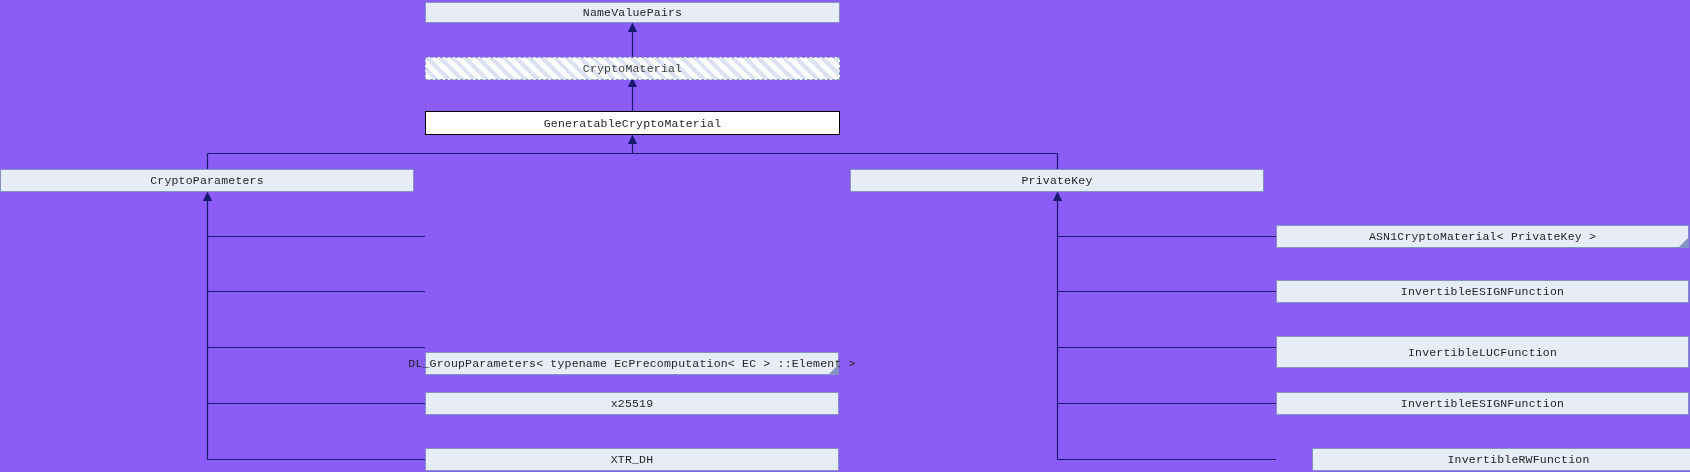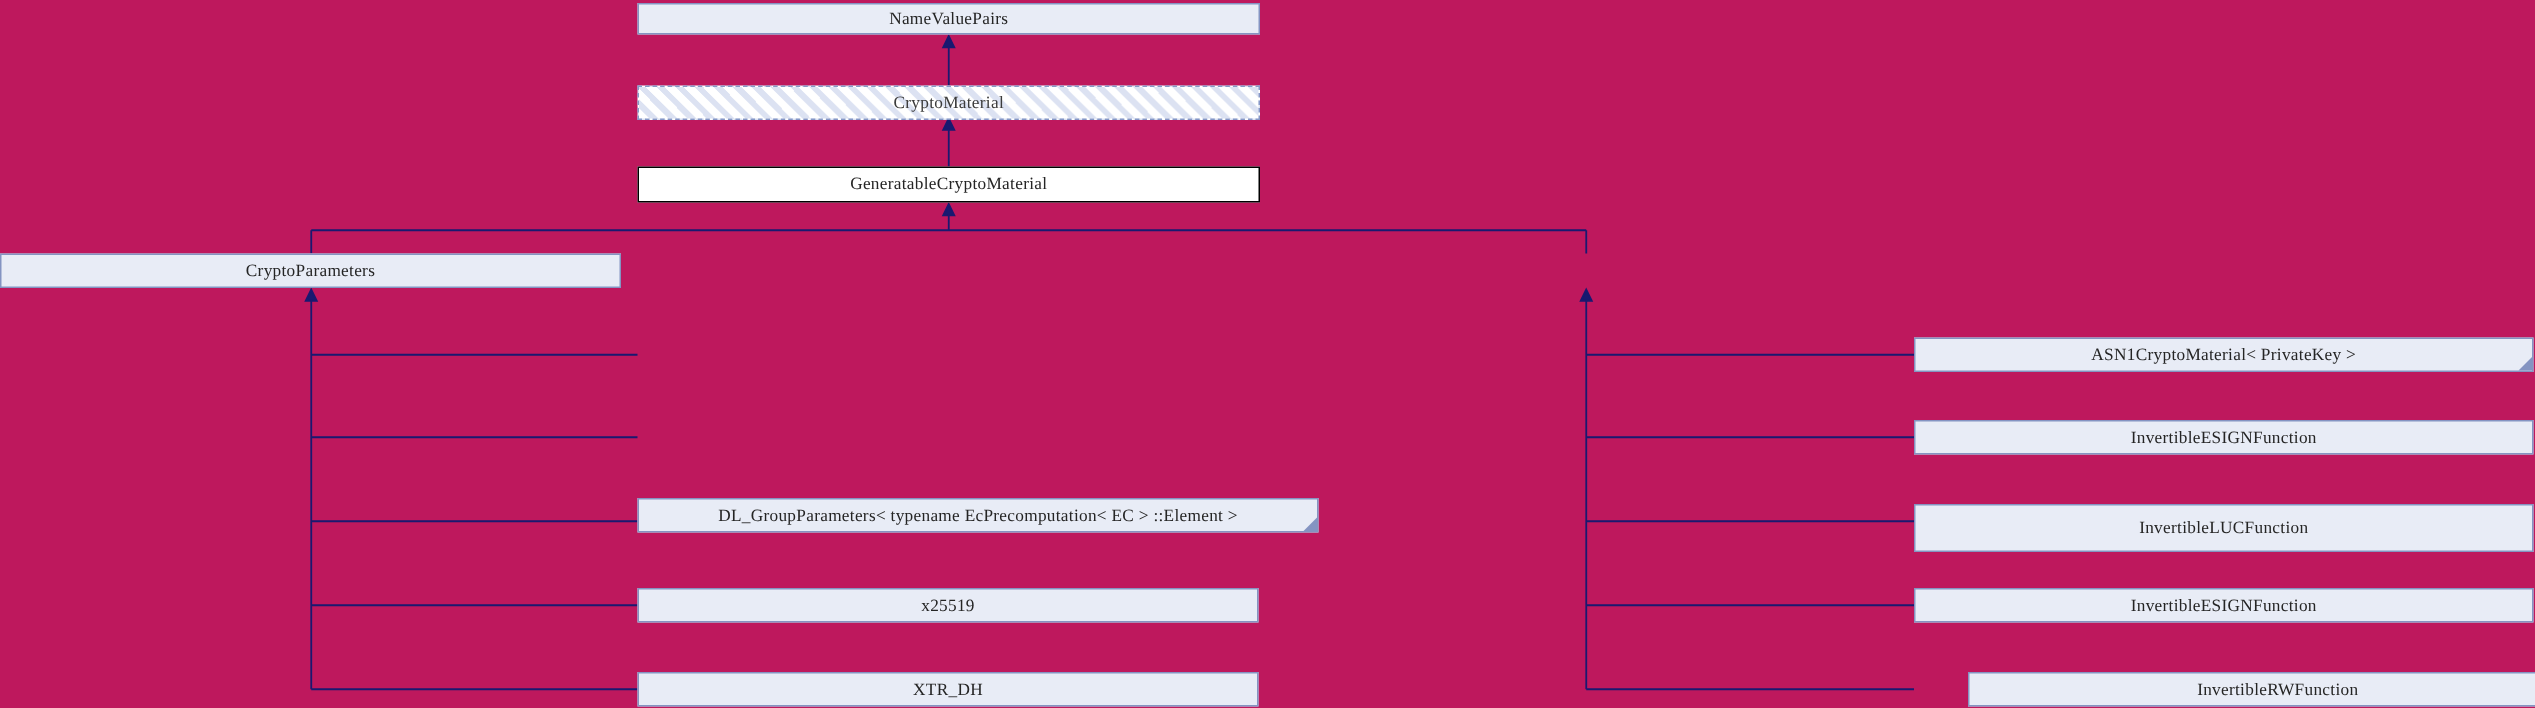--- a/index.html
+++ b/index.html
@@ -1,18 +1,18 @@
 <!DOCTYPE html>
 <html><head>
 <meta charset="utf-8">
 <style>
   html,body{margin:0;padding:0;background:#ffffff;}
   .canvas{
-    position:relative;width:1690px;height:472px;background:#be185d;
-    font-family:Liberation Serif, serif;overflow:hidden;
+    position:relative;width:1690px;height:472px;background:#8b5cf6;
+    font-family:Liberation Mono, monospace;overflow:hidden;
   }
   .edges{position:absolute;left:0;top:0;width:1690px;height:472px;}
   .node{
     position:absolute;box-sizing:border-box;
     background:#e8ecf6;border:1px solid #8494c2;
     display:flex;align-items:center;justify-content:center;
     font-size:11.5px;color:#252525;white-space:nowrap;letter-spacing:.2px;
     cursor:pointer;
   }
   .node.current{
@@ -66,24 +66,25 @@
   </svg>
 
   <div class="node" style="left:425px;top:2px;width:415px;height:21px">NameValuePairs</div>
 
   <div class="node hatched" style="left:425px;top:57px;width:415px;height:23px">CryptoMaterial</div>
 
   <div class="node current" style="left:425px;top:111px;width:415px;height:24px">GeneratableCryptoMaterial</div>
 
   <div class="node" style="left:0px;top:169px;width:414px;height:23px">CryptoParameters</div>
 
+  <div class="node" style="left:850px;top:169px;width:414px;height:23px">PrivateKey</div>
 
 
 
-  <div class="node" style="left:425px;top:332px;width:454px;height:23px">
+  <div class="node" style="left:425px;top:352px;width:414px;height:23px">
     <span>DL_GroupParameters&lt; typename EcPrecomputation&lt; EC &gt; ::Element &gt;</span>
     <span class="fold"></span>
   </div>
 
   <div class="node" style="left:425px;top:392px;width:414px;height:23px">x25519</div>
 
   <div class="node" style="left:425px;top:448px;width:414px;height:23px">XTR_DH</div>
 
   <div class="node" style="left:1276px;top:225px;width:413px;height:23px">
     <span>ASN1CryptoMaterial&lt; PrivateKey &gt;</span>

